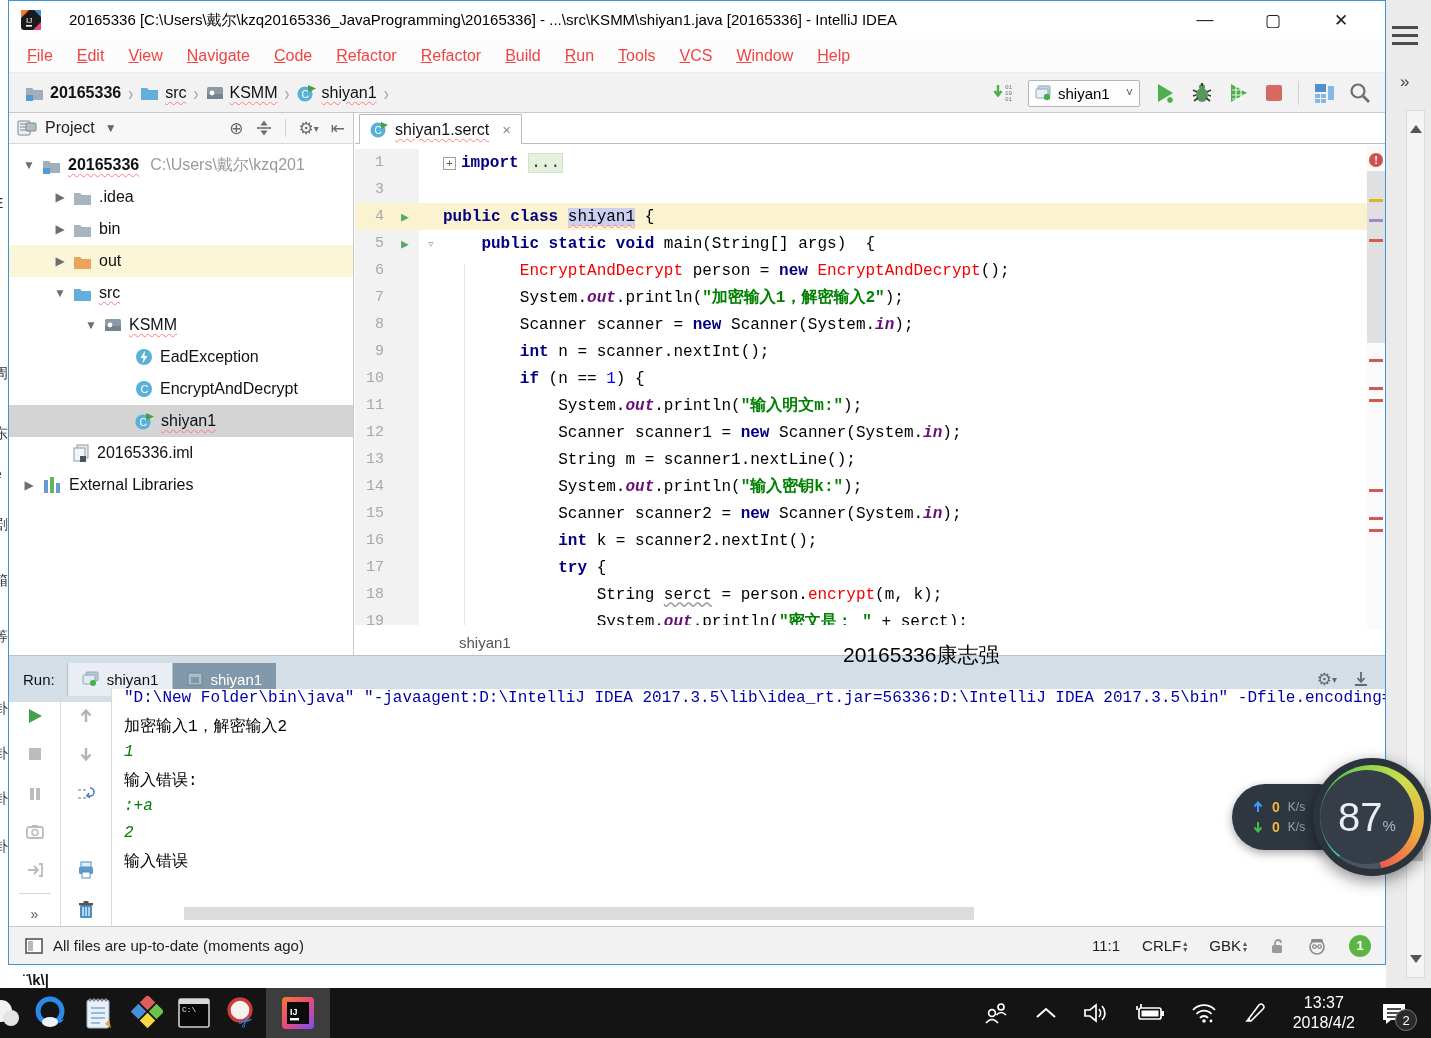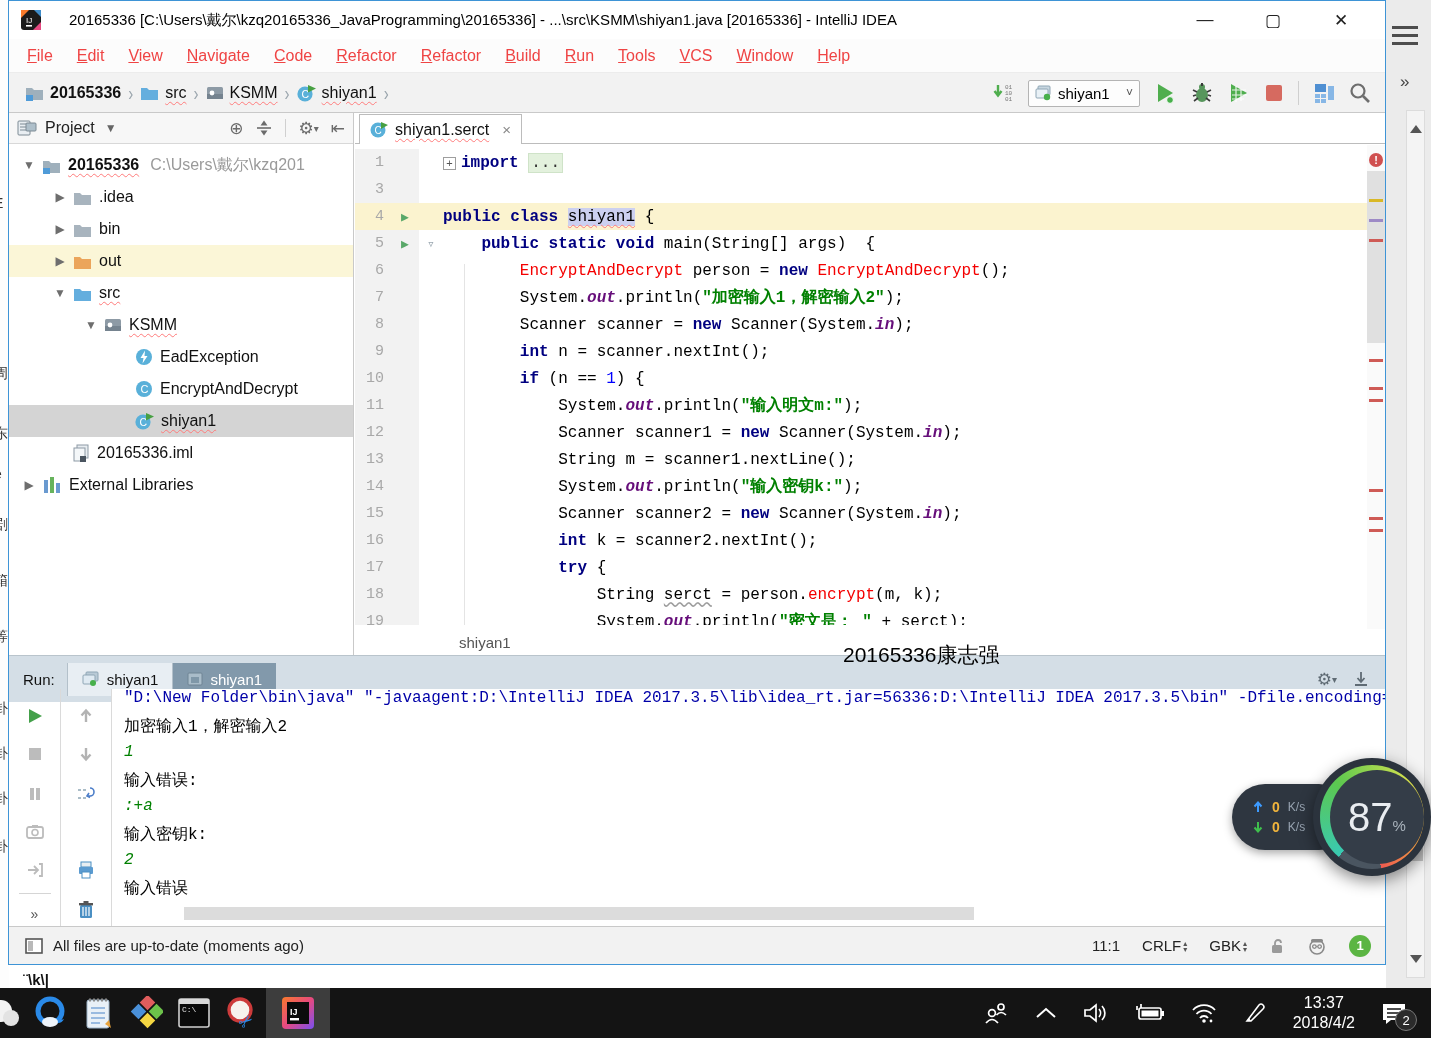--- a/index.html
+++ b/index.html
@@ -128,21 +128,21 @@
   .clock{text-align:center;color:#fff;font-size:16px;line-height:20px}
   .notif{position:relative}
   .notif .badge{position:absolute;right:-10px;bottom:-6px;width:22px;height:22px;border-radius:50%;background:#2b2b2b;border:1px solid #777;color:#fff;font-size:13px;display:flex;align-items:center;justify-content:center}
 
   
   .net-pill{left:1232px;top:784px;width:120px;height:66px;background:#2e3640;border-radius:33px;z-index:9;box-shadow:0 3px 10px rgba(0,0,0,.35);display:flex;flex-direction:column;justify-content:center;gap:4px;padding-left:20px}
   .net-row{display:flex;align-items:center;gap:8px;font-size:14px}
   .net-row .val{color:#f2b53c;font-weight:bold}
   .net-row .unit{color:#97a3b0;font-size:12px}
   .ball{left:1313px;top:758px;width:118px;height:118px;border-radius:50%;background:#2b333d;z-index:10;box-shadow:0 5px 16px rgba(0,0,0,.45);display:flex;align-items:center;justify-content:center}
-  .ring{width:104px;height:104px;border-radius:50%;background:conic-gradient(from 220deg,#39c9b2 0deg,#5cc84f 95deg,#cde04e 180deg,#f0a93c 250deg,#ee5a50 310deg,#4a5560 310deg 360deg);display:flex;align-items:center;justify-content:flex-end}
+  .ring{width:104px;height:104px;border-radius:50%;background:conic-gradient(from 220deg,#39c9b2 0deg,#5cc84f 95deg,#cde04e 180deg,#f0a93c 250deg,#ee5a50 310deg,#4a5560 310deg 360deg);display:flex;align-items:center;justify-content:flex-start}
   .ring-in{width:94px;height:94px;border-radius:50%;background:#343d48;display:flex;align-items:center;justify-content:center}
   .pct{color:#e9edf1;font-size:40px;font-family:"Liberation Sans",sans-serif;font-weight:normal}
   .pct-unit{color:#aab4bd;font-size:15px;margin-top:16px}
 </style>
 </head>
 <body>
 
 <div class="screen">
 
   <div class="abs bg-left">
@@ -625,21 +625,20 @@
           </div>
       </div>
 
       <div class="console">
         <div id="console-lines">
             <div class="cline path">"D:\New Folder\bin\java" "-javaagent:D:\IntelliJ IDEA 2017.3.5\lib\idea_rt.jar=56336:D:\IntelliJ IDEA 2017.3.5\bin" -Dfile.encoding=UTF-8 -cla</div>
             <div class="cline out">加密输入1，解密输入2</div>
             <div class="cline inp">1</div>
             <div class="cline out">输入错误:</div>
             <div class="cline inp">:+a</div>
-            <div class="cline out">输入密钥k:</div>
             <div class="cline inp">2</div>
             <div class="cline out">输入错误</div>
           </div>
         <div class="hscroll"></div>
       </div>
     </div>
 
     <div class="statusbar">
       <div class="sb-left">
         <span class="icon">

